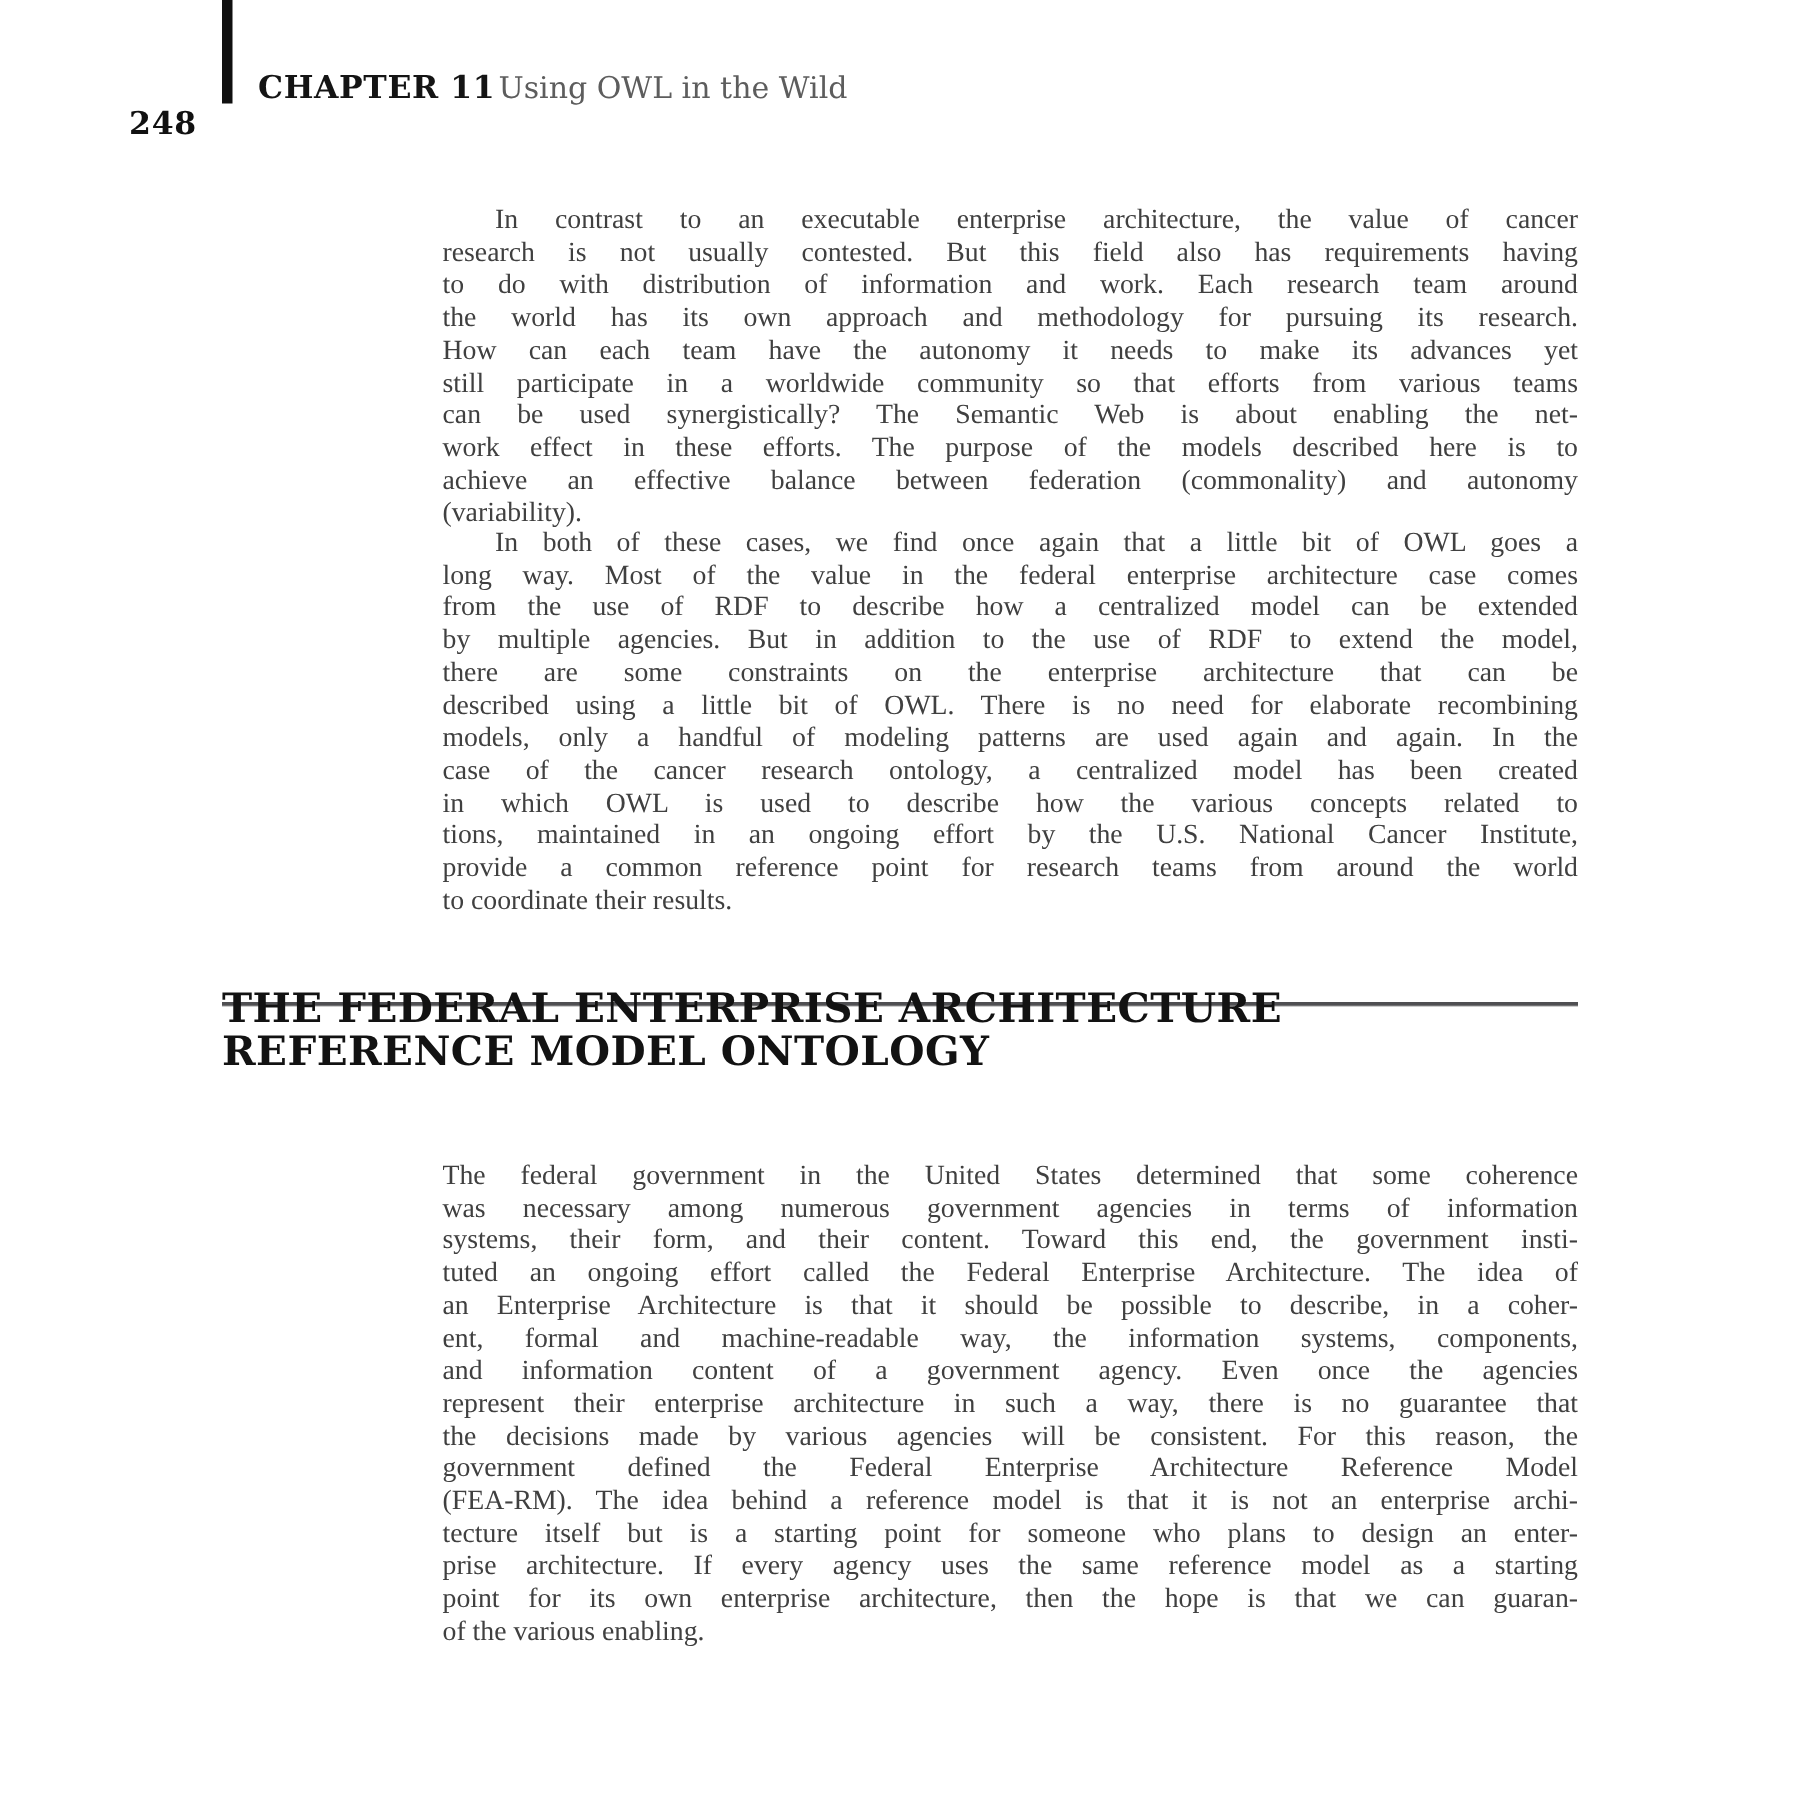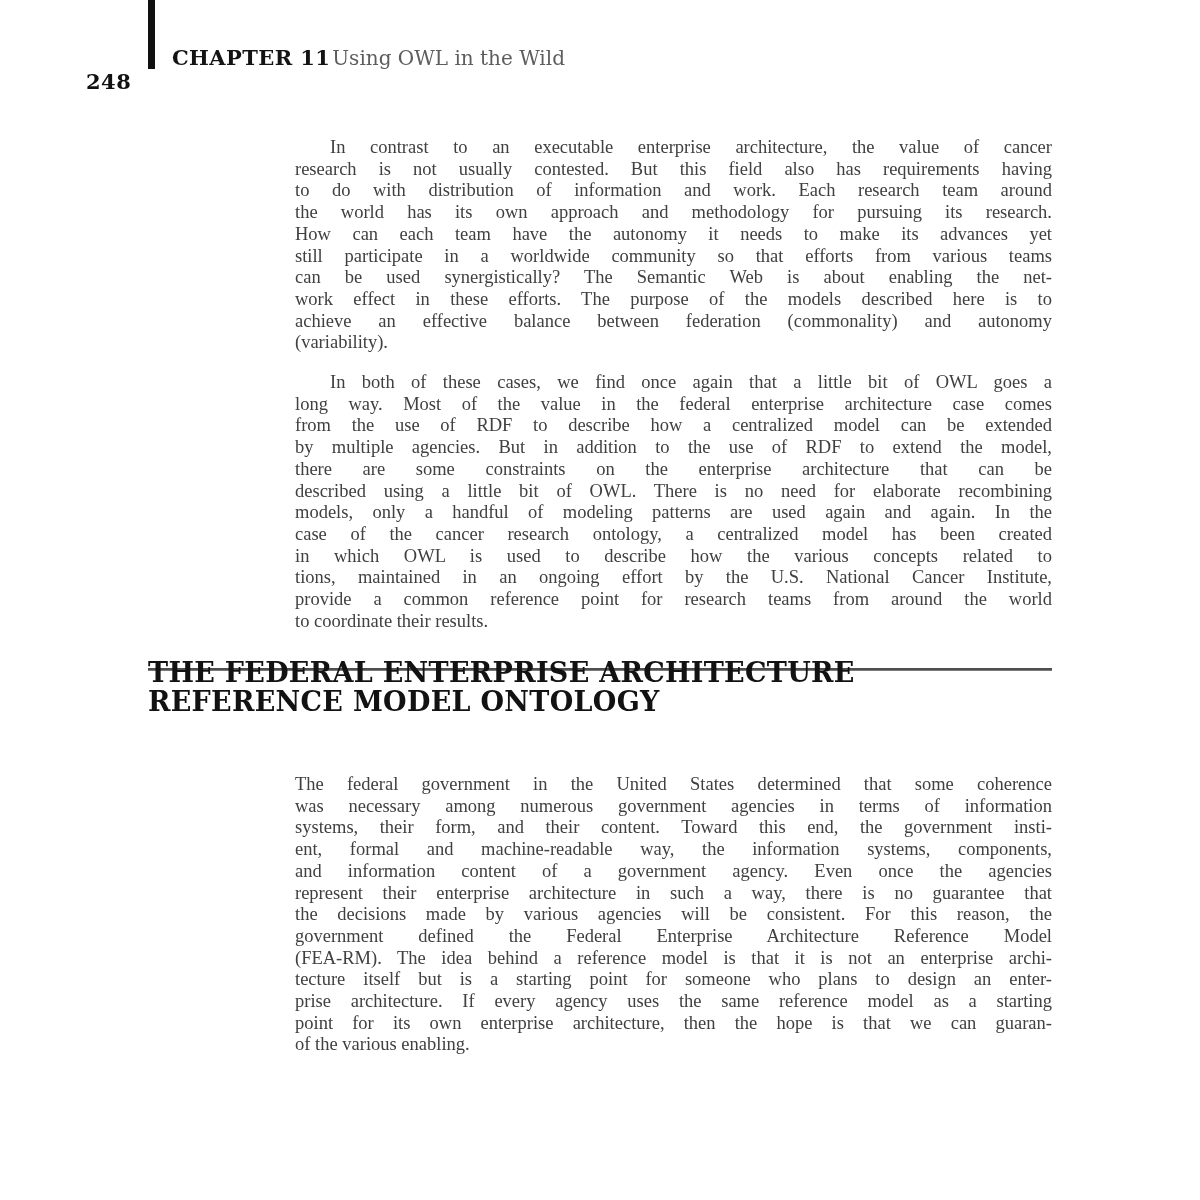--- a/index.html
+++ b/index.html
@@ -34,21 +34,21 @@
   .chapter-title{
     font-family:"DejaVu Serif", serif;
     font-size:20px;line-height:24px;
     color:#5d5d5d;
   }
   
   .paragraph{
     position:absolute;left:295px;width:757px;
   }
   .para-1{top:137px;}
-  .para-2{top:372px;}
+  .para-2{top:352px;}
   .para-3{top:774px;}
   .line{
     font-family:Liberation Serif, serif;
     font-size:18.5px;line-height:21.7px;
     color:#404040;
     text-align:justify;
     -moz-text-align-last:justify;
     text-align-last:justify;
     white-space:normal;
   }
@@ -113,20 +113,22 @@
   <div class="section-rule"></div>
   <div class="section-heading">
     <div>THE FEDERAL ENTERPRISE ARCHITECTURE</div>
     <div>REFERENCE MODEL ONTOLOGY</div>
   </div>
 
   <div class="paragraph para-3">
       <div class="line">The federal government in the United States determined that some coherence</div>
       <div class="line">was necessary among numerous government agencies in terms of information</div>
       <div class="line">systems, their form, and their content. Toward this end, the government insti-</div>
+      <div class="line">tuted an ongoing effort called the Federal Enterprise Architecture. The idea of</div>
+      <div class="line">an Enterprise Architecture is that it should be possible to describe, in a coher-</div>
       <div class="line">ent, formal and machine-readable way, the information systems, components,</div>
       <div class="line">and information content of a government agency. Even once the agencies</div>
       <div class="line">represent their enterprise architecture in such a way, there is no guarantee that</div>
       <div class="line">the decisions made by various agencies will be consistent. For this reason, the</div>
       <div class="line">government defined the Federal Enterprise Architecture Reference Model</div>
       <div class="line">(FEA-RM). The idea behind a reference model is that it is not an enterprise archi-</div>
       <div class="line">tecture itself but is a starting point for someone who plans to design an enter-</div>
       <div class="line">prise architecture. If every agency uses the same reference model as a starting</div>
       <div class="line">point for its own enterprise architecture, then the hope is that we can guaran-</div>
       <div class="line last">of the various enabling.</div>

